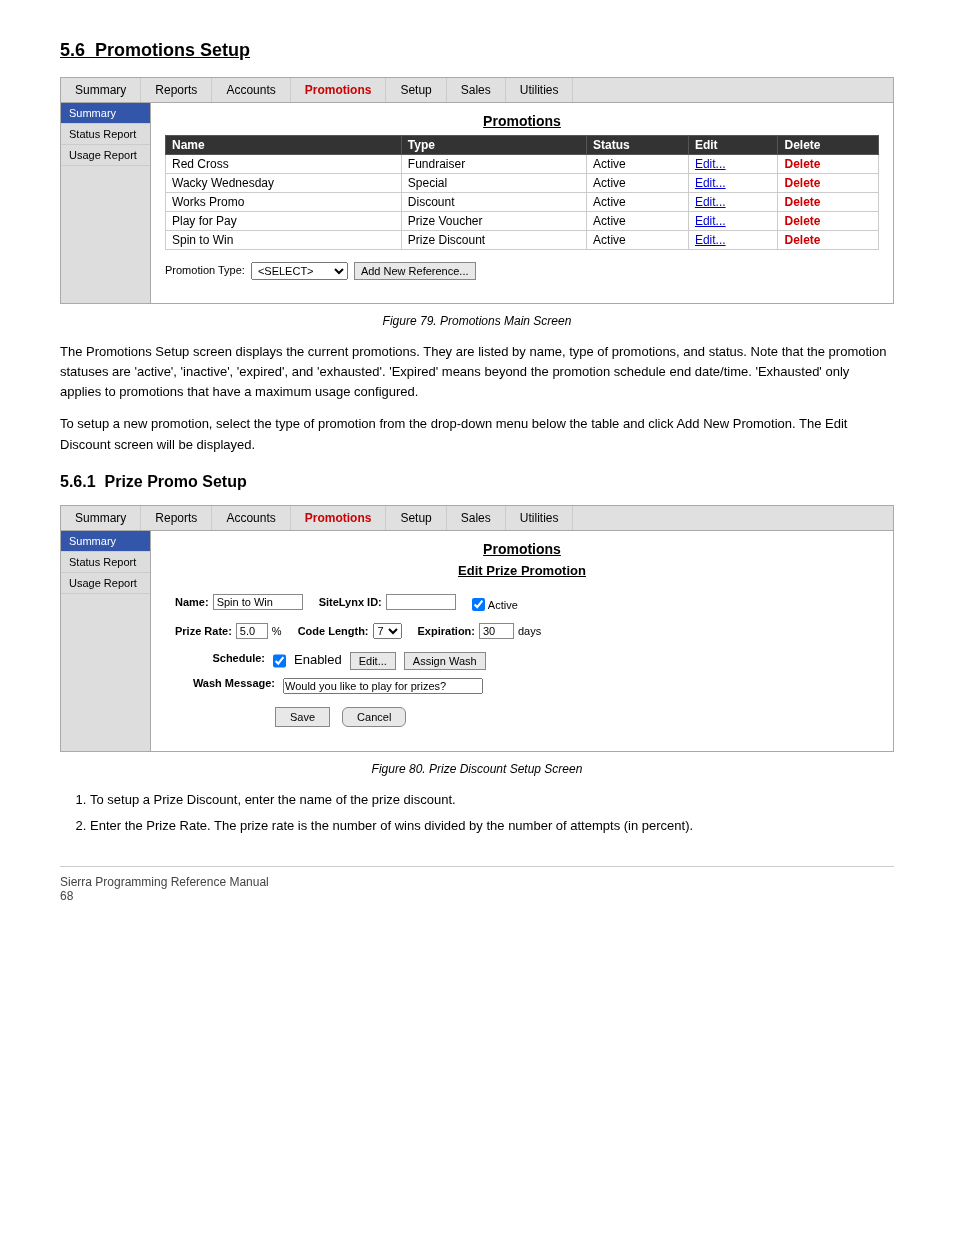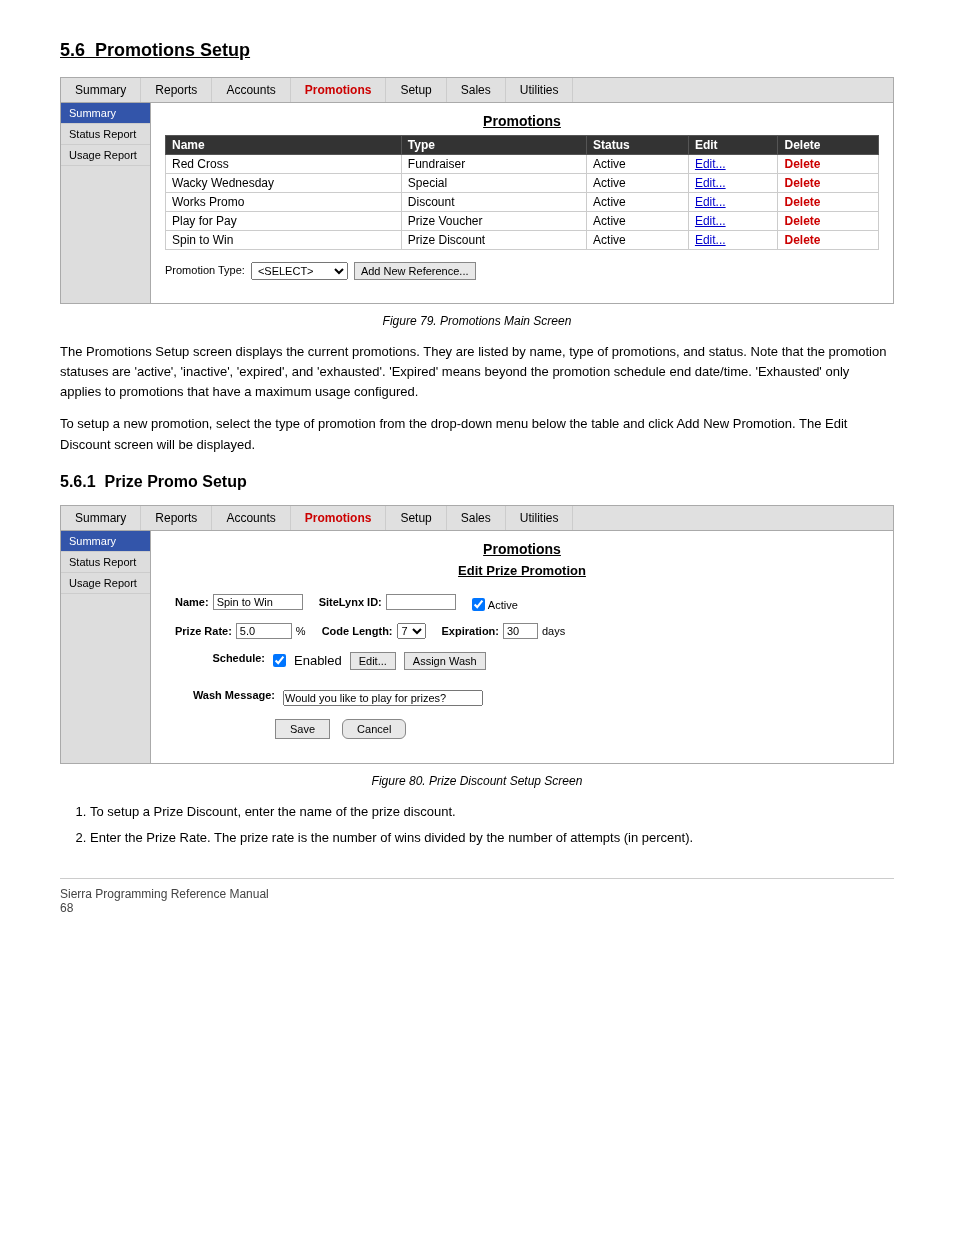--- a/index.html
+++ b/index.html
@@ -347,39 +347,39 @@
           </div>
           <div class="checkbox-active">
             <input type="checkbox" checked="" style="">
             <span>Active</span>
           </div>
         </div>
 
         <div style="display:flex; gap:16px; align-items:center; margin-bottom:7px;">
           <div class="form-row">
             <label>Prize Rate:</label>
-            <input type="text" style="width: 56px;" value="5.0">
+            <input type="text" style="width: 32px;" value="5.0">
             <span>%</span>
           </div>
           <div class="form-row">
             <label>Code Length:</label>
             <select style="font-size:11px;">
               <option>7</option>
               <option>8</option>
               <option>9</option>
             </select>
           </div>
           <div class="form-row">
             <label>Expiration:</label>
             <input type="text" style="width: 35px;" value="30">
             <span>days</span>
           </div>
         </div>
 
-        <div style="display:flex; align-items:center; gap:8px; margin-bottom:19px;">
+        <div style="display:flex; gap:8px; margin-bottom:7px;">
           <div class="form-row">
             <label style="min-width:90px; text-align:right;">Schedule:</label>
           </div>
           <input type="checkbox" checked="" style="">
           <span>Enabled</span>
           <button class="btn-small">Edit...</button>
           <button class="btn-small">Assign Wash</button>
         </div>
 
         <div style="display:flex; align-items:center; gap:8px; margin-bottom:12px;">

